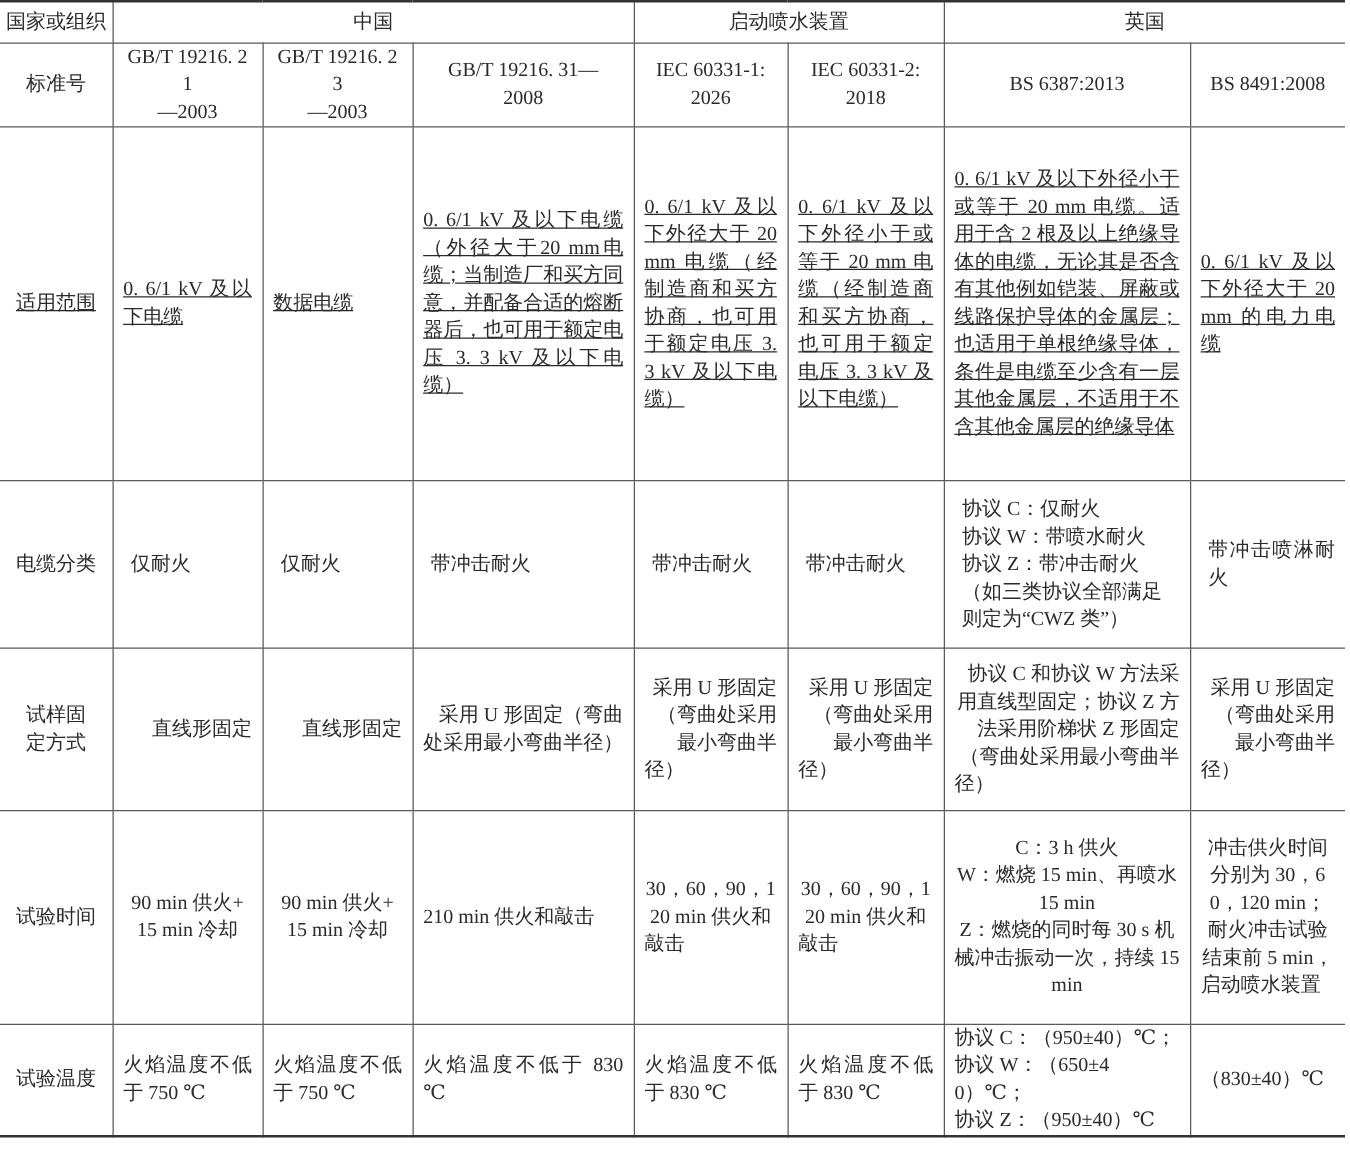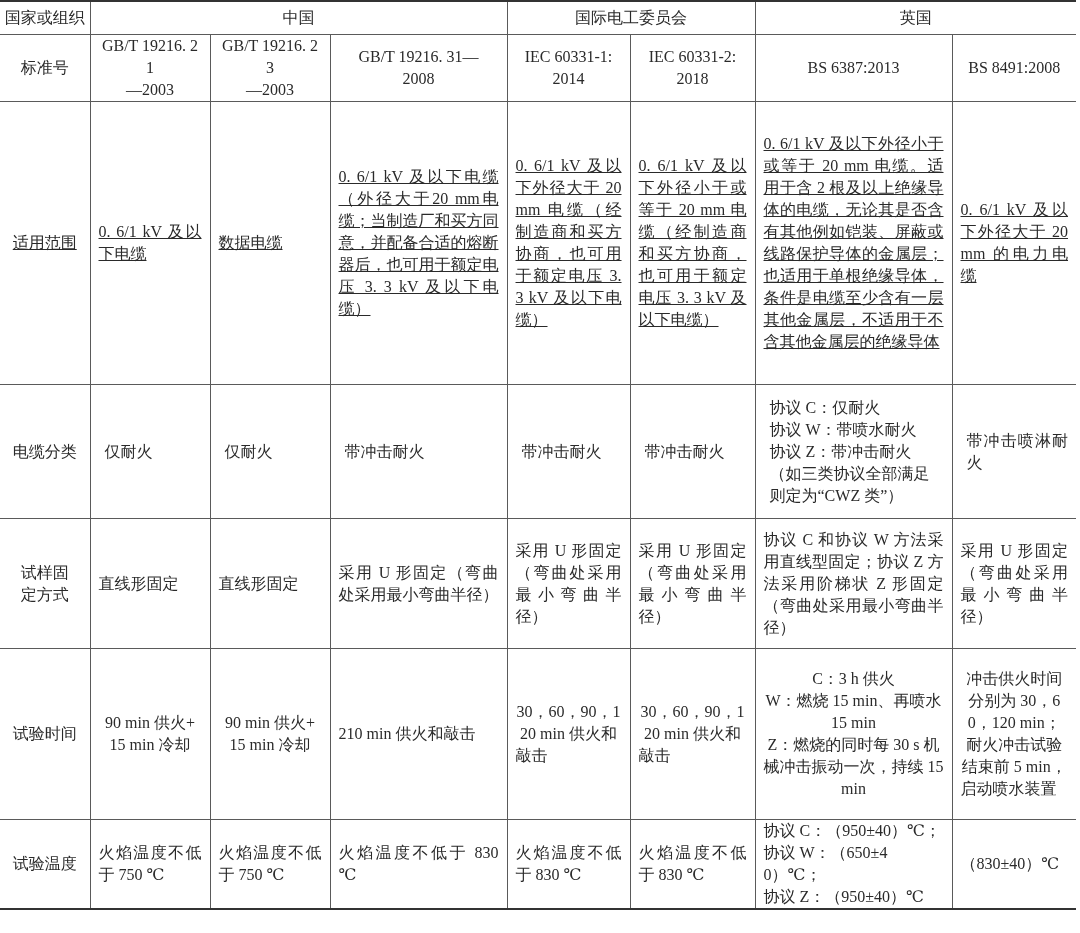--- a/index.html
+++ b/index.html
@@ -8,21 +8,21 @@
   table { border-collapse:collapse; table-layout:fixed; width:1076px; border-top:2px solid #333; border-bottom:2px solid #333; }
   td { border:1px solid #5a5a5a; font-size:16px; line-height:22px; vertical-align:middle; padding:0 8px; word-break:break-all; }
   tr td:first-child { border-left:none; text-align:center; padding:0 4px; }
   tr td:last-child { border-right:none; }
   .c { text-align:center; }
   .j { text-align:justify; text-align-last:left; }
   .h-row1 td { height:32px; }
   .h-row2 td { height:54px; }
   .r-scope td { height:282px;text-decoration:underline; }
   .r-class td { height:133px;padding-left:14px; }
-  .r-fix td { height:129px; }
+  .r-fix td { height:129px;text-align:right; }
   .r-time td { height:170px;text-align:center; }
   .r-volt td { height:34px; }
   .r-temp td { height:74px; }
   .ml { white-space:pre-line; }
 </style>
 </head>
 <body>
 
 <div class="wrap">
 <table>
@@ -33,33 +33,33 @@
         <col style="width:177px">
     <col style="width:123px">
         <col style="width:125px">
         <col style="width:197px">
         <col style="width:124px">
   </colgroup>
   <tbody>
         <tr class="h-row1">
     <td>国家或组织</td>
     <td colspan="3" class="c">中国</td>
-    <td colspan="2" class="c">国际电工委员会</td>
+    <td colspan="2" class="c">启动喷水装置</td>
     <td colspan="2" class="c">英国</td>
   </tr>
   <tr class="h-row2">
     <td>标准号</td>
     <td class="c ml">GB/T 19216. 21
 —2003</td>
     <td class="c ml">GB/T 19216. 23
 —2003</td>
     <td class="c ml">GB/T 19216. 31—
 2008</td>
     <td class="c ml">IEC 60331-1:
-2014</td>
+2026</td>
     <td class="c ml">IEC 60331-2:
 2018</td>
     <td class="c ml">BS 6387:2013</td>
     <td class="c ml">BS 8491:2008</td>
   </tr>
   <tr class="r-scope">
     <td>适用范围</td>
     <td class="j">0. 6/1 kV 及以下电缆</td>
     <td class="j">数据电缆</td>
     <td class="j">0. 6/1 kV 及以下电缆（外径大于20 mm电缆；当制造厂和买方同意，并配备合适的熔断器后，也可用于额定电压 3. 3 kV 及以下电缆）</td>

